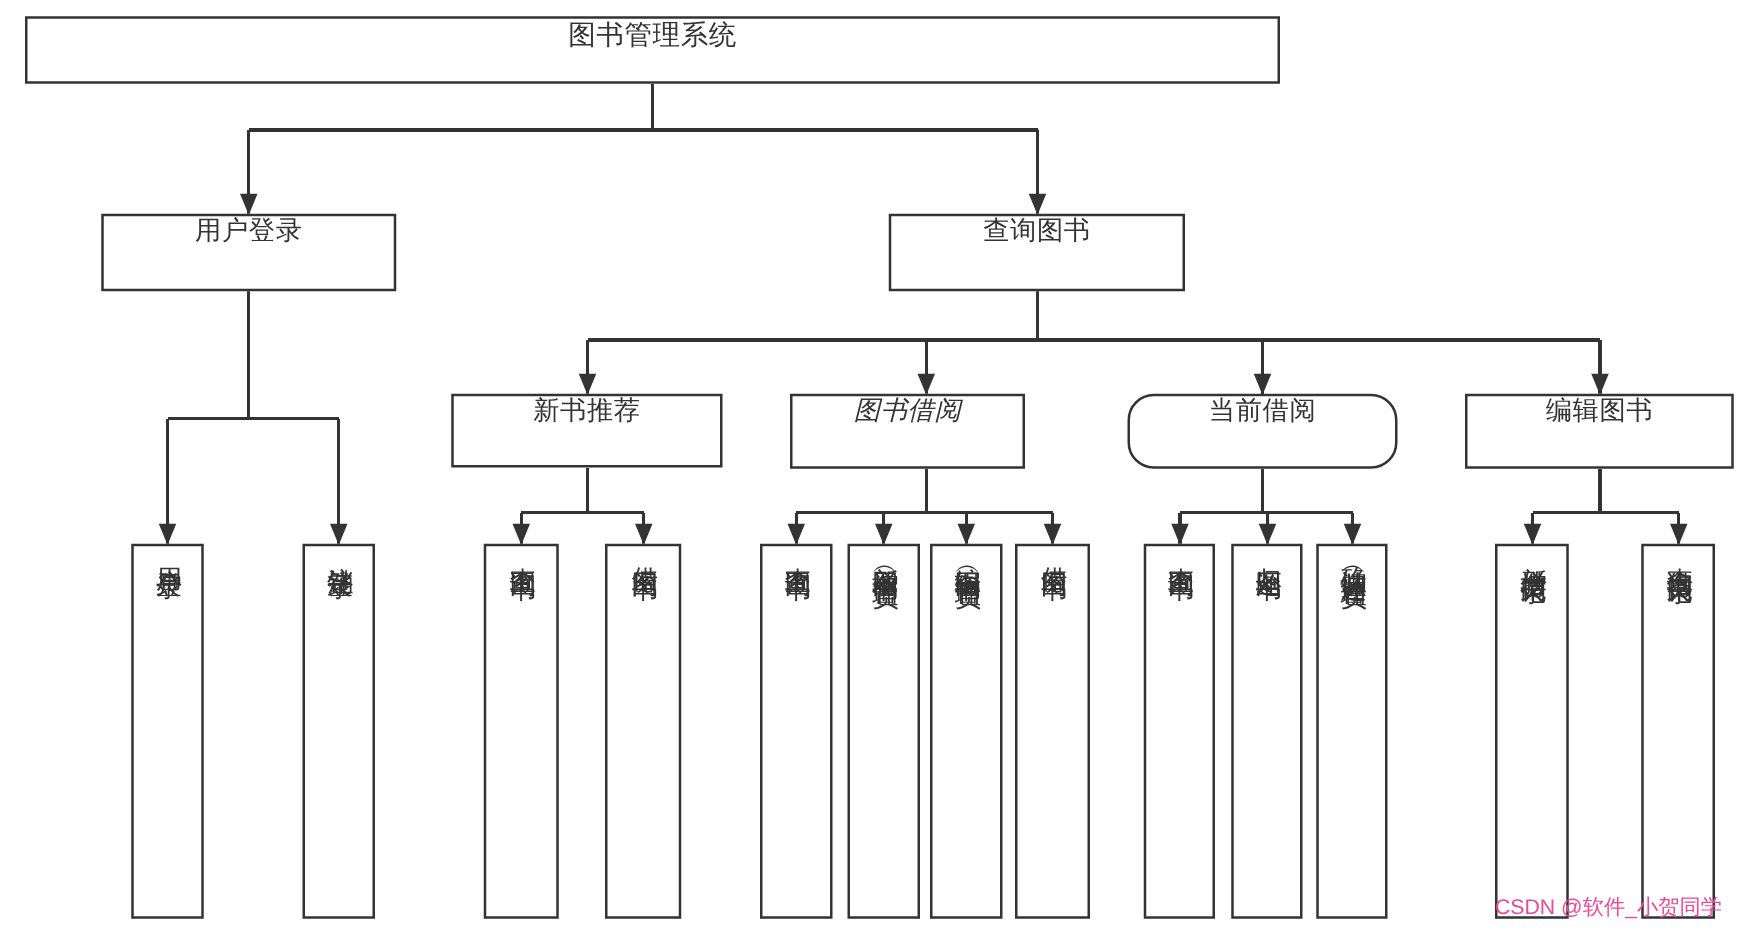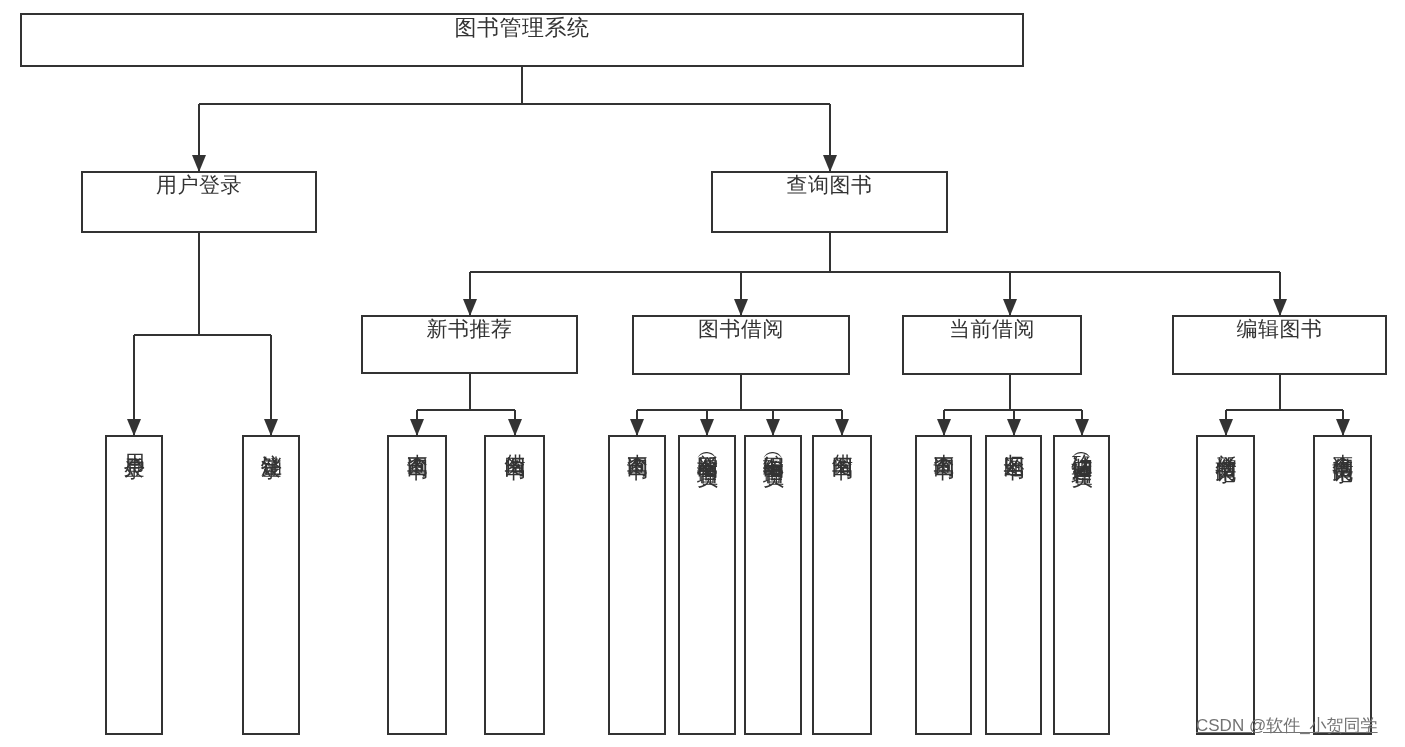--- a/index.html
+++ b/index.html
@@ -54,25 +54,24 @@
     font-size: 21px;
     letter-spacing: 2px;
     max-height: 100%;
   }
   .node.root .label { font-size: 22px; }
   .watermark {
     position: absolute;
     left: 1196px;
     top: 714px;
     font-size: 17px;
-    color: #737373;
+    color: #ec4899;
     white-space: nowrap;
     z-index: 5;
     font-family: "Liberation Sans", "DejaVu Sans", sans-serif;
-    text-decoration: underline;
   }
 </style>
 </head>
 <body>
 
 <div id="canvas">
   <svg id="connectors" viewBox="0 0 1405 747" xmlns="http://www.w3.org/2000/svg">
       <line x1="522" y1="67" x2="522" y2="104" stroke="#333333" stroke-width="2.5" shape-rendering="crispEdges"></line>
       <line x1="199" y1="104" x2="830" y2="104" stroke="#333333" stroke-width="2.5" shape-rendering="crispEdges"></line>
       <line x1="199" y1="104" x2="199" y2="171" stroke="#333333" stroke-width="2.5" shape-rendering="crispEdges"></line>
@@ -132,24 +131,24 @@
       </div>
       <div class="node horizontal" style="left: 81px; top: 171px; width: 236px; height: 62px;">
         <span class="label">用户登录</span>
       </div>
       <div class="node horizontal" style="left: 711px; top: 171px; width: 237px; height: 62px;">
         <span class="label">查询图书</span>
       </div>
       <div class="node horizontal" style="left: 361px; top: 315px; width: 217px; height: 59px;">
         <span class="label">新书推荐</span>
       </div>
-      <div class="node horizontal" style="left: 632px; top: 315px; width: 218px; height: 60px;">
+      <div class="node horizontal" style="left: 632px; top: 315px; width: 188px; height: 60px; font-style: italic;">
         <span class="label">图书借阅</span>
       </div>
-      <div class="node horizontal" style="left: 902px; top: 315px; width: 180px; height: 60px;">
+      <div class="node horizontal" style="left: 902px; top: 315px; width: 216px; height: 60px; border-radius: 21px;">
         <span class="label">当前借阅</span>
       </div>
       <div class="node horizontal" style="left: 1172px; top: 315px; width: 215px; height: 60px;">
         <span class="label">编辑图书</span>
       </div>
       <div class="node vertical" style="left: 105px; top: 435px; width: 58px; height: 300px;">
         <span class="label">用户登录</span>
       </div>
       <div class="node vertical" style="left: 242px; top: 435px; width: 58px; height: 300px;">
         <span class="label">注销登录</span>

